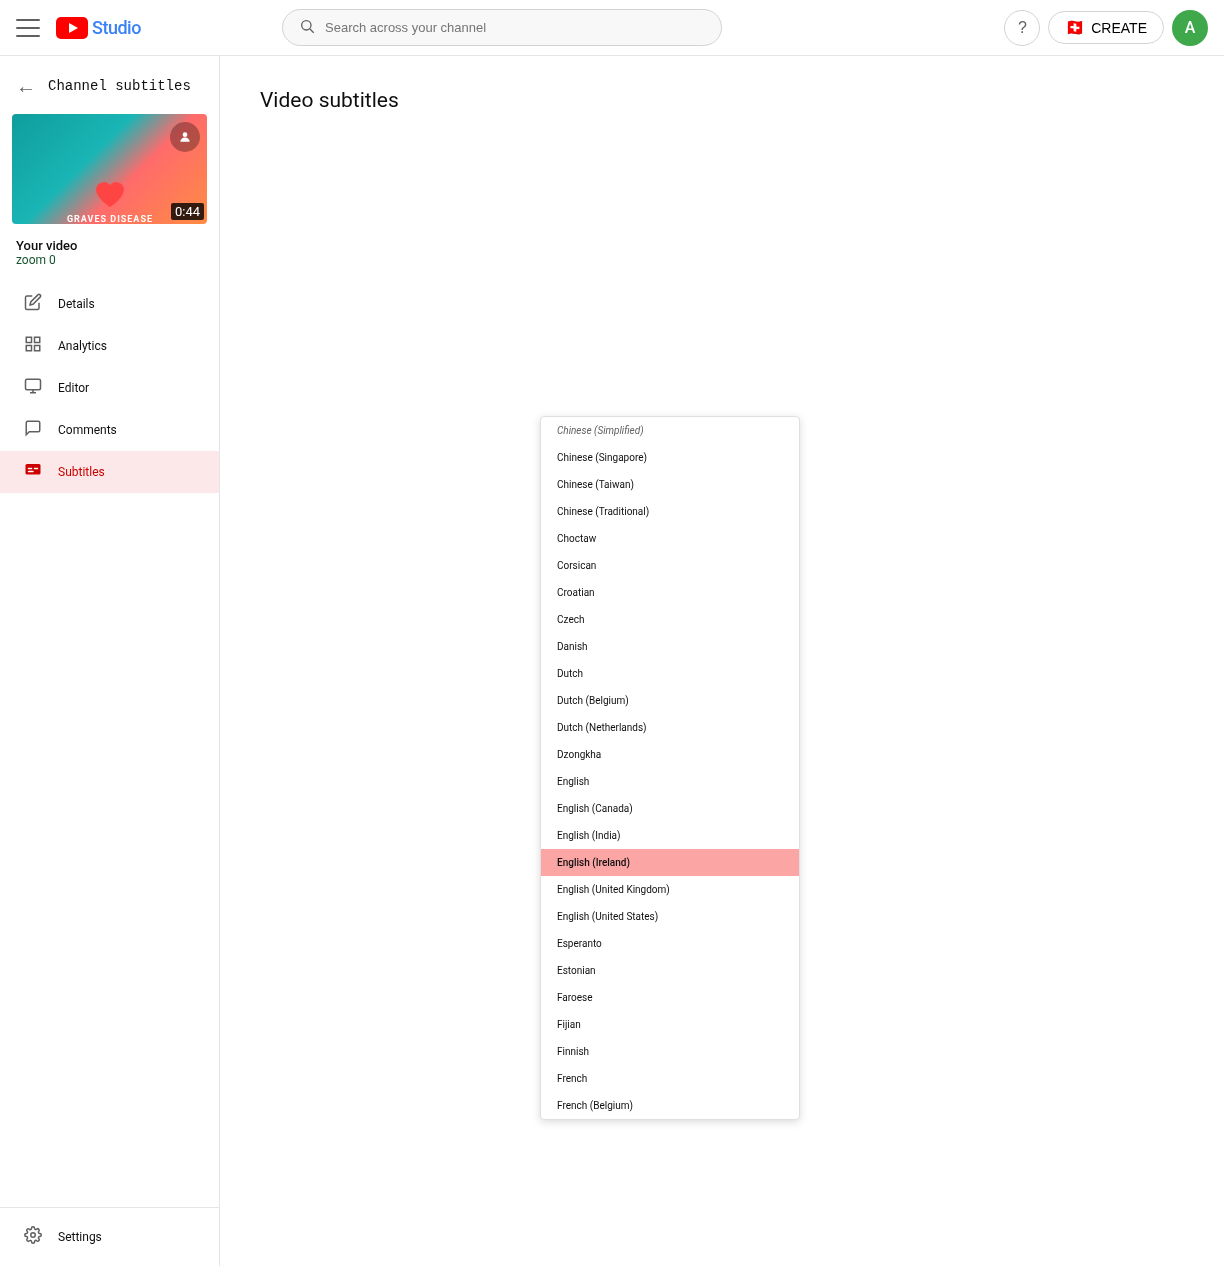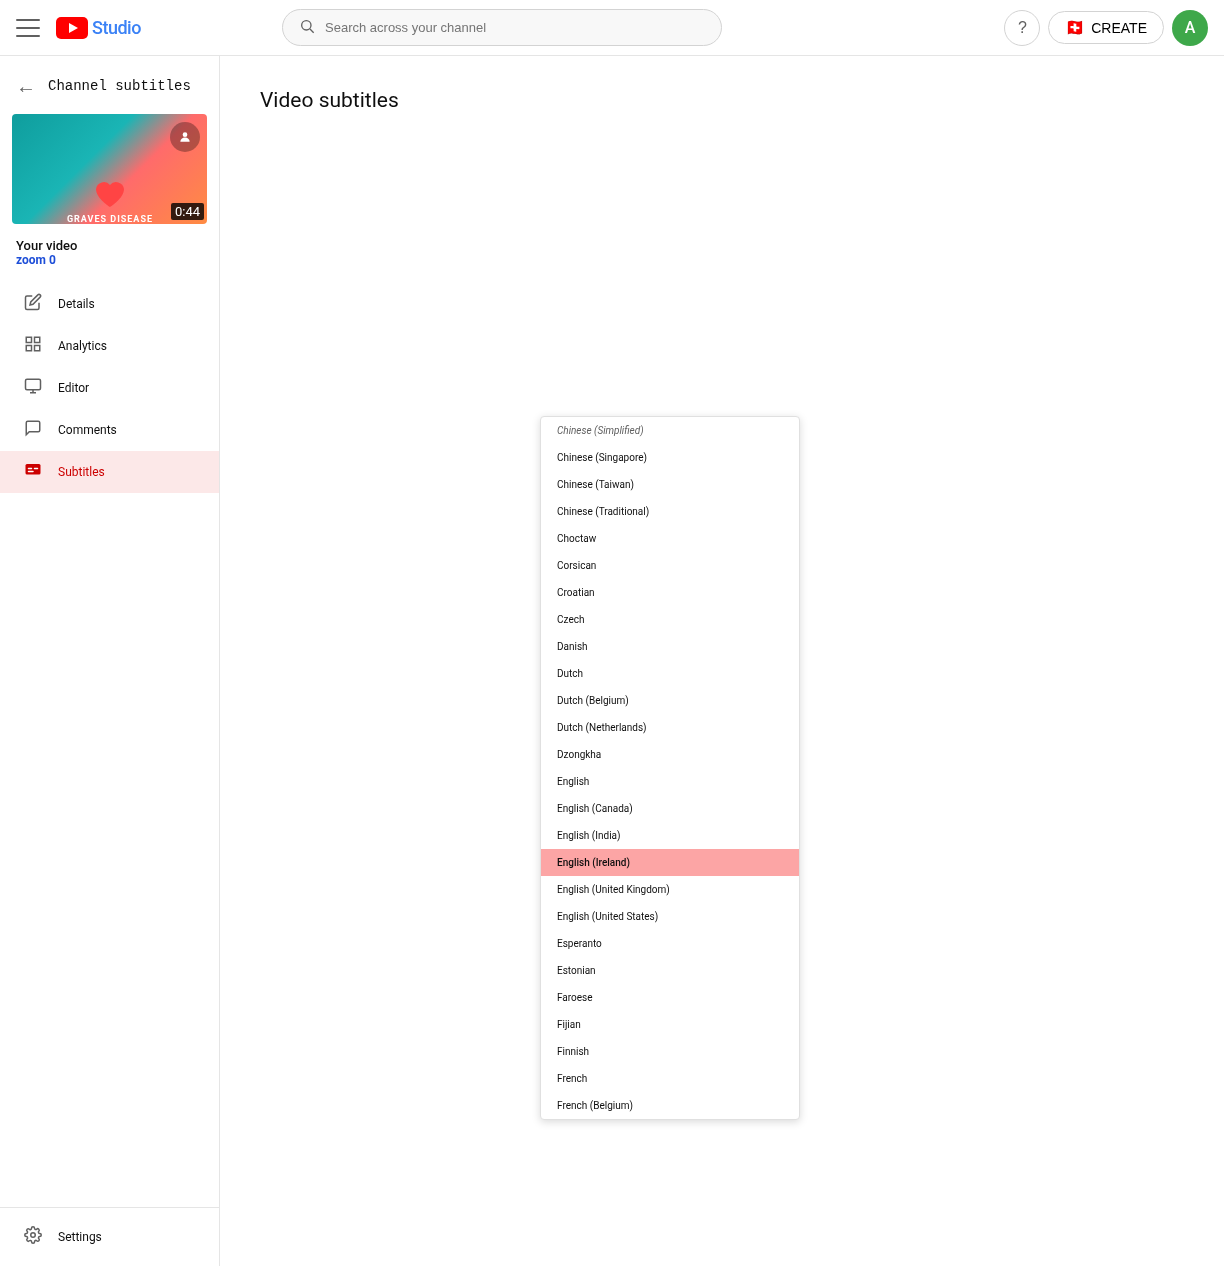--- a/index.html
+++ b/index.html
@@ -149,21 +149,21 @@
       height: 30px;
       background: rgba(0,0,0,0.3);
       border-radius: 50%;
       display: flex;
       align-items: center;
       justify-content: center;
       color: #fff;
     }
     .video-info { padding: 4px 16px 8px; }
     .video-info-title { font-size: 13px; font-weight: 500; }
-    .video-info-sub { font-size: 12px; color: #1d4ed8; font-weight: bold; }
+    .video-info-sub { font-size: 12px; color: #14532d; }
 
     .sidebar-nav { padding: 8px 0; }
     .sidebar-item {
       display: flex;
       align-items: center;
       gap: 16px;
       padding: 10px 24px;
       cursor: pointer;
       font-size: 12px;
       color: #0f0f0f;

